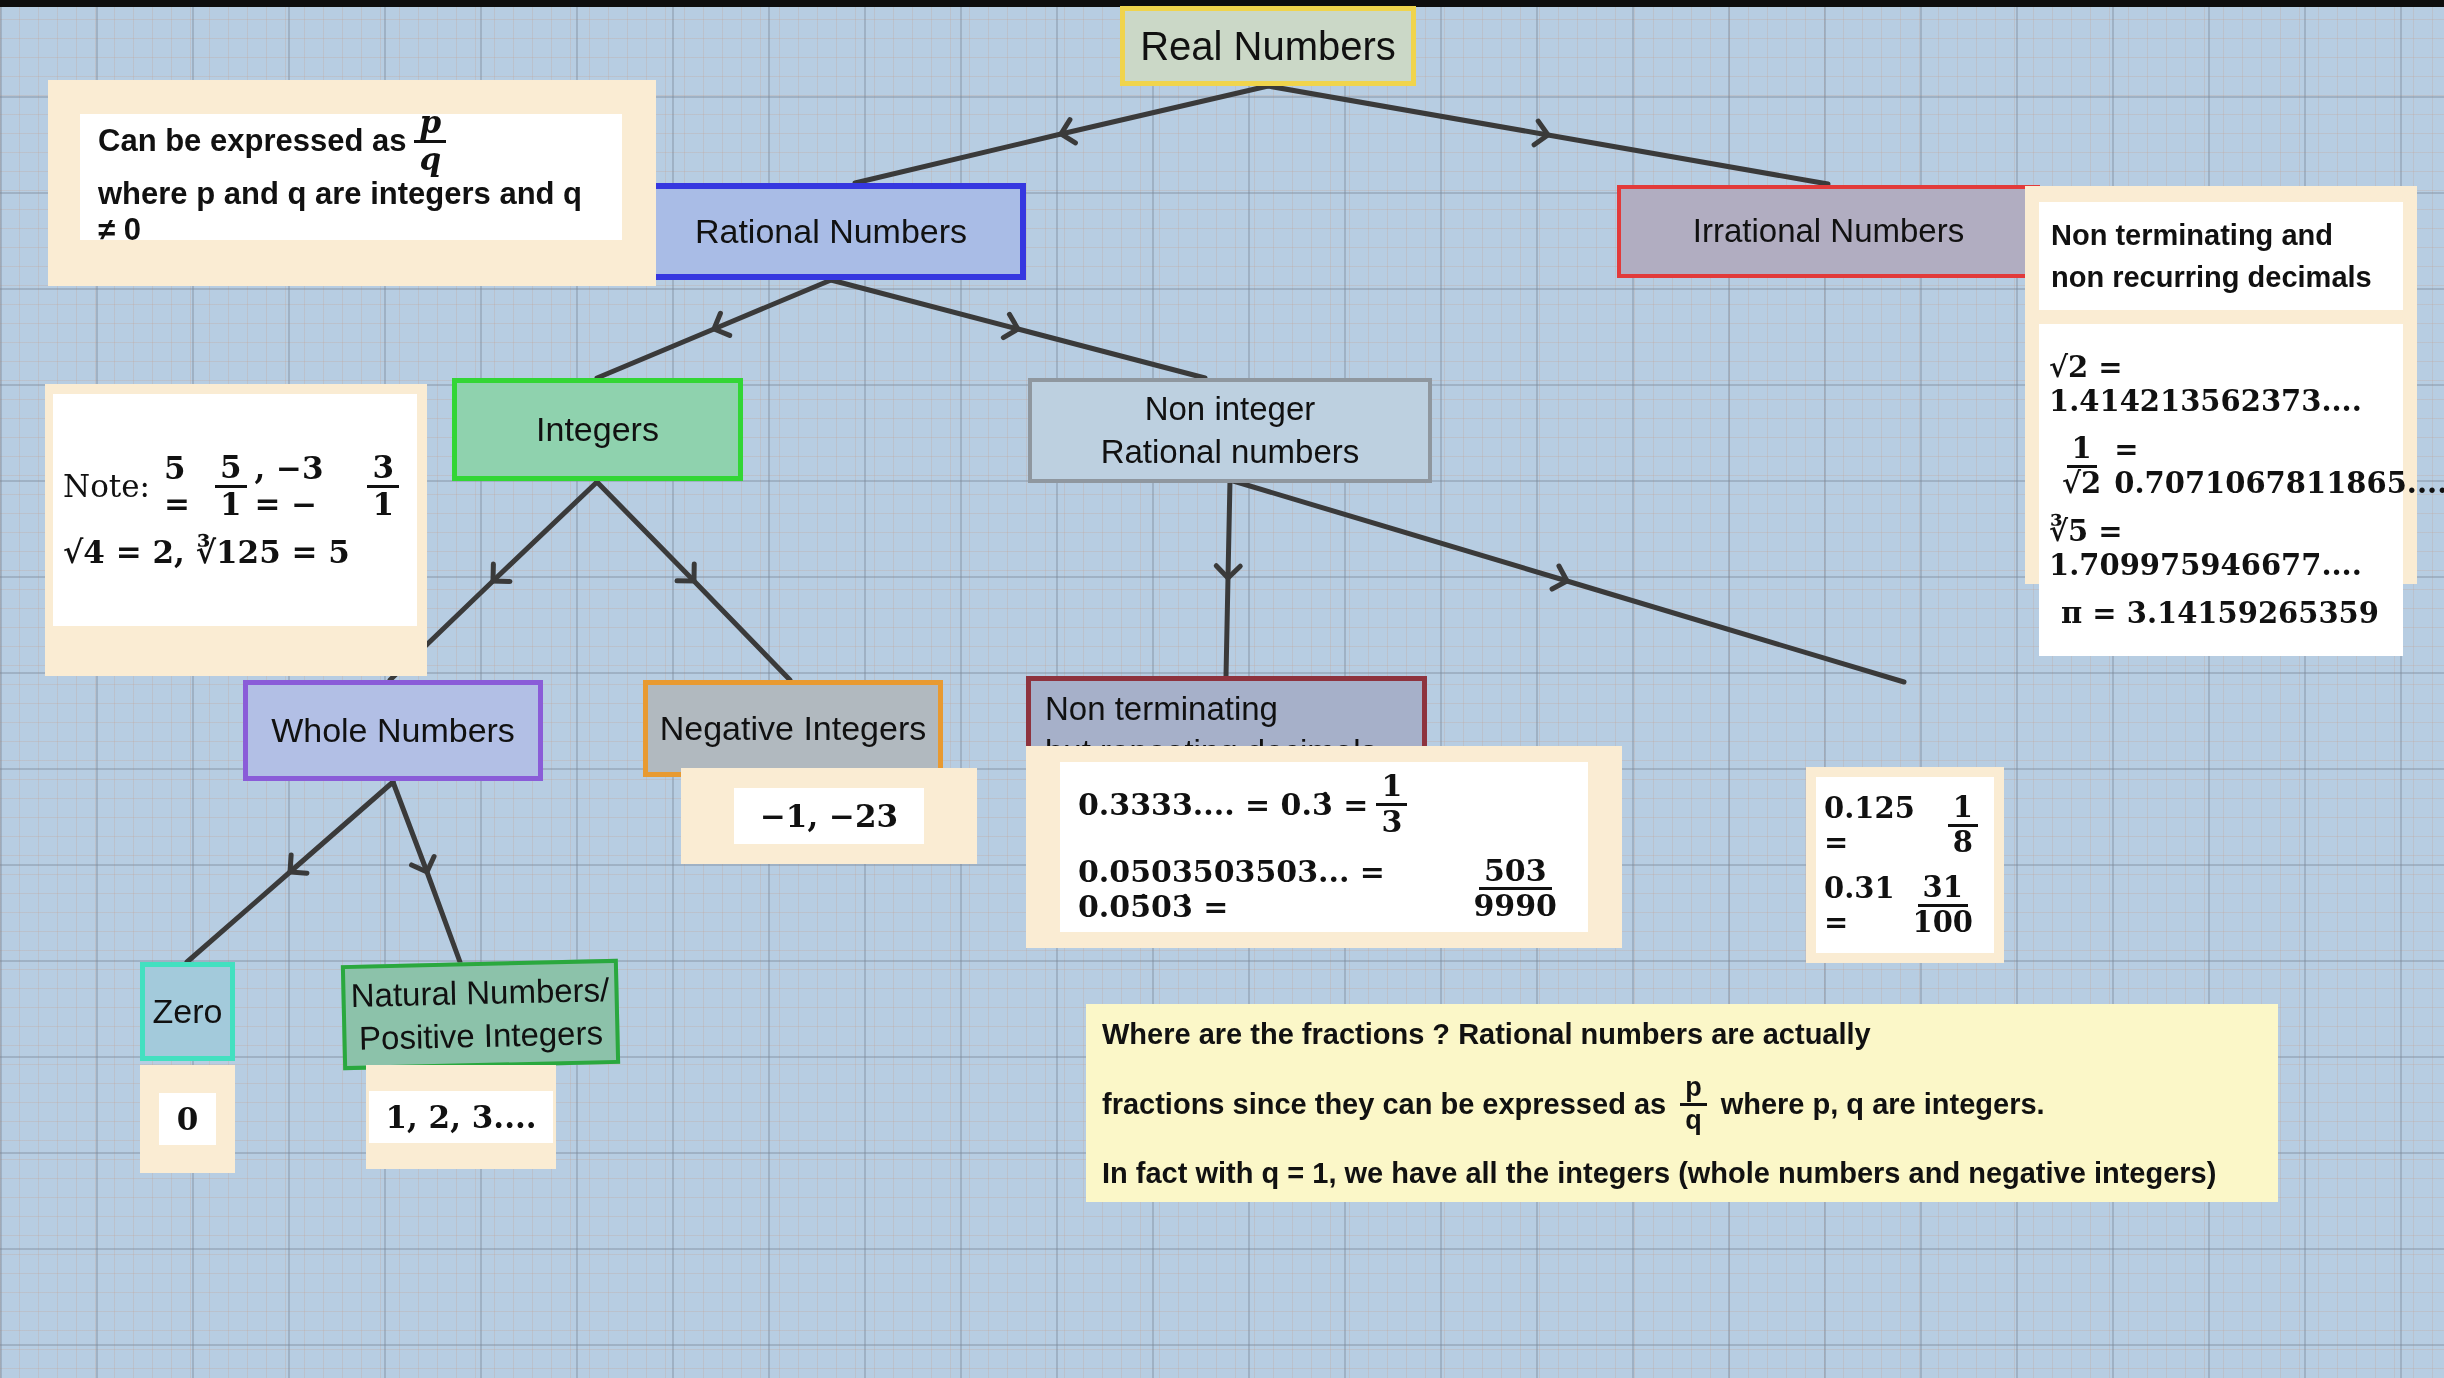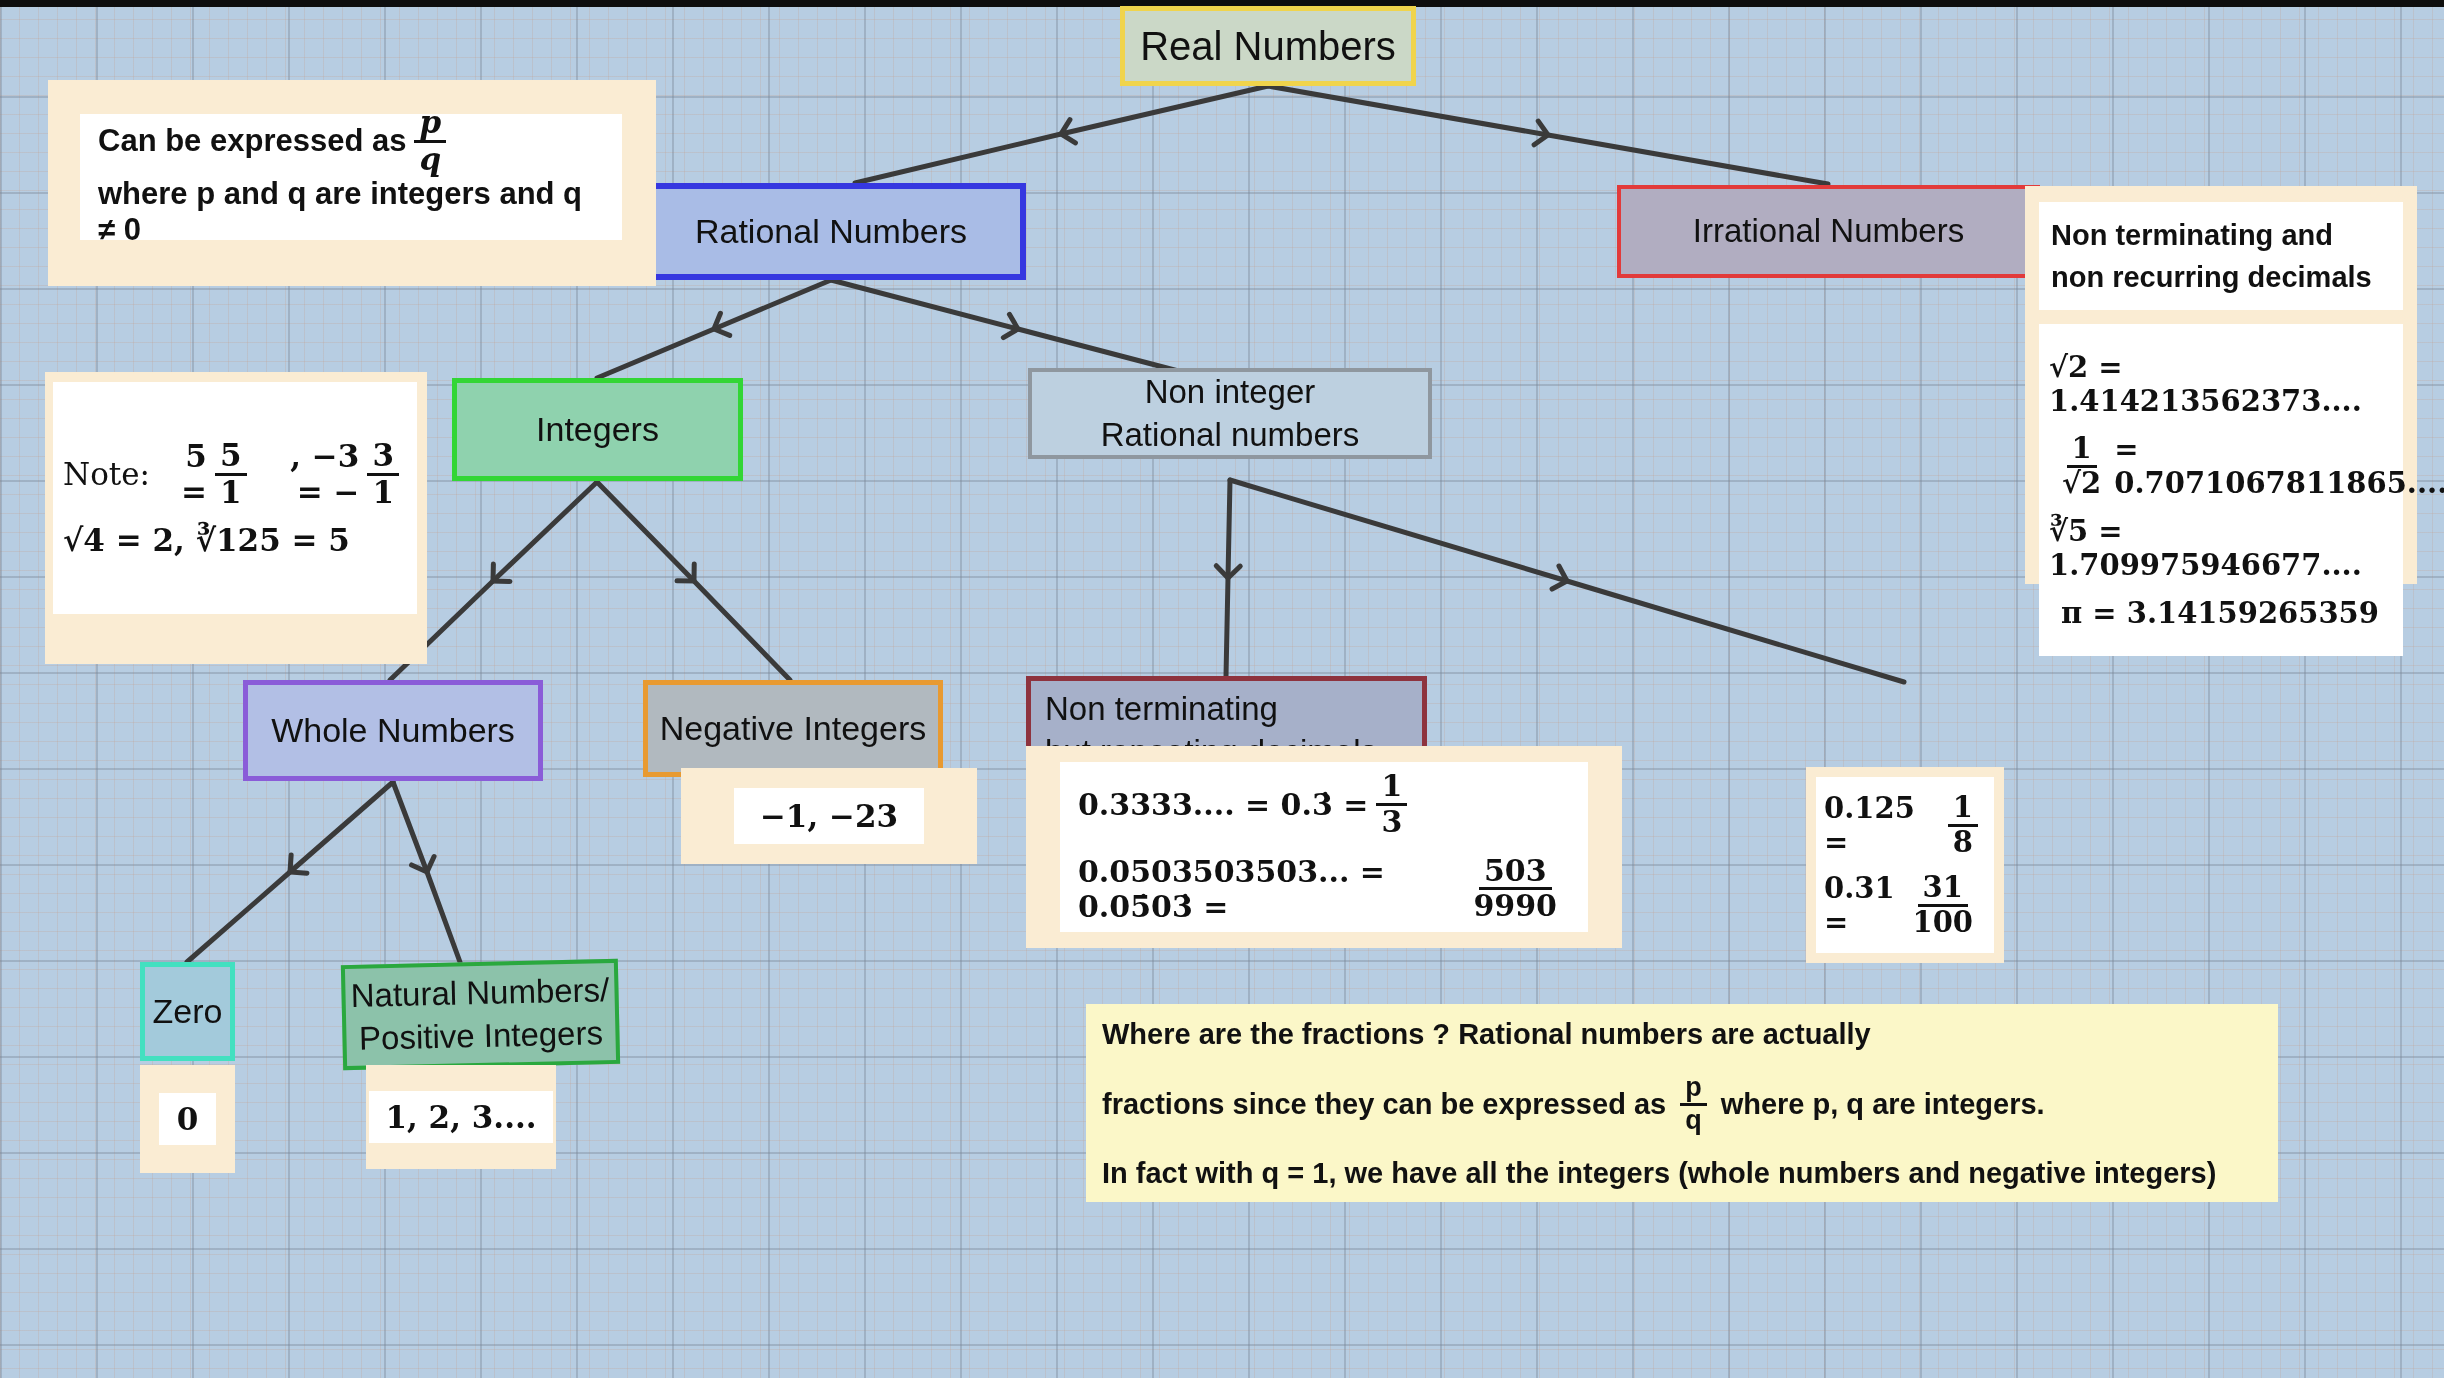--- a/index.html
+++ b/index.html
@@ -16,21 +16,21 @@
   .topbar{position:absolute;left:0;top:0;width:100%;height:7px;background:#0e0e0e;}
   svg.wires{position:absolute;left:0;top:0;pointer-events:none;}
 
   
   .node{position:absolute;display:flex;flex-direction:column;align-items:center;justify-content:center;
         text-align:center;box-sizing:border-box;line-height:1.3;}
   .n-real         {left:1120px;top:6px;  width:296px;height:80px; background:#cbd8c7;border:5px solid #f0d44c;font-size:40px;}
   .n-rational     {left:636px; top:183px;width:390px;height:97px; background:#a9bce6;border:6px solid #3637e0;font-size:34px;}
   .n-irrational   {left:1617px;top:185px;width:423px;height:93px; background:#b1adc1;border:4px solid #e23a3a;font-size:33px;}
   .n-integers     {left:452px; top:378px;width:291px;height:103px;background:#8fd2ae;border:5px solid #32d635;font-size:34px;}
-  .n-noninteger   {left:1028px;top:368px;width:404px;height:91px;background:#bdd0e0;border:4px solid #8f979f;font-size:33px;}
+  .n-noninteger   {left:1028px;top:378px;width:404px;height:105px;background:#bdd0e0;border:4px solid #8f979f;font-size:33px;}
   .n-whole        {left:243px; top:680px;width:300px;height:101px;background:#b2bfe5;border:5px solid #8a5cd8;font-size:34px;}
   .n-negative     {left:643px; top:680px;width:300px;height:97px; background:#b1b9bf;border:5px solid #e89a31;font-size:34px;justify-content:center;}
   .n-nonterm      {left:1026px;top:676px;width:401px;height:109px;background:#a6b0c9;border:5px solid #8e333e;font-size:33px;
                    align-items:flex-start;text-align:left;padding-left:14px;}
   .n-terminating  {left:1706px;top:682px;width:397px;height:99px; background:#a4cfe0;border:4px solid #2fdfe8;font-size:34px;}
   .n-zero         {left:140px; top:962px;width:95px; height:99px; background:#a3cadb;border:5px solid #43e0c0;font-size:34px;}
   .n-natural      {left:342px; top:962px;width:277px;height:105px;background:#8cc2aa;border:4px solid #2aa83e;font-size:33px;
                    transform:rotate(-1.3deg);}
 
   
@@ -42,21 +42,21 @@
   .frac{display:inline-flex;flex-direction:column;align-items:center;line-height:1.08;vertical-align:middle;margin:0 8px;}
   .frac .num{border-bottom:3px solid #111;padding:0 5px;}
   .frac .den{padding:0 5px;}
   .it{font-style:italic;}
 
   .note-pq{left:48px;top:80px;width:608px;height:206px;padding:34px 34px 46px 32px;}
   .note-pq .inner{width:100%;height:100%;display:flex;flex-direction:column;justify-content:center;
                   padding:6px 18px;font-size:31px;}
   .note-pq .row{display:flex;align-items:center;}
 
-  .note-intex{left:45px;top:372px;width:382px;height:292px;padding:10px 10px 0 8px;text-align:right;}
+  .note-intex{left:45px;top:384px;width:382px;height:292px;padding:10px 10px 0 8px;}
   .note-intex .inner{width:100%;height:232px;display:flex;flex-direction:column;justify-content:center;
                      padding:4px 10px;font-size:31px;}
   .note-intex .row{display:flex;align-items:center;margin:6px 0;}
 
   .note-irr{left:2025px;top:186px;width:392px;height:398px;padding:16px 14px;}
   .note-irr .title{width:100%;padding:12px 12px;font-size:29px;line-height:1.45;margin-bottom:14px;}
   .note-irr .eqs{width:100%;padding:12px 10px;font-size:29px;}
   .note-irr .row{display:flex;align-items:center;margin:14px 0;}
 
   .note-rep{left:1026px;top:746px;width:596px;height:202px;padding:16px 34px;}

